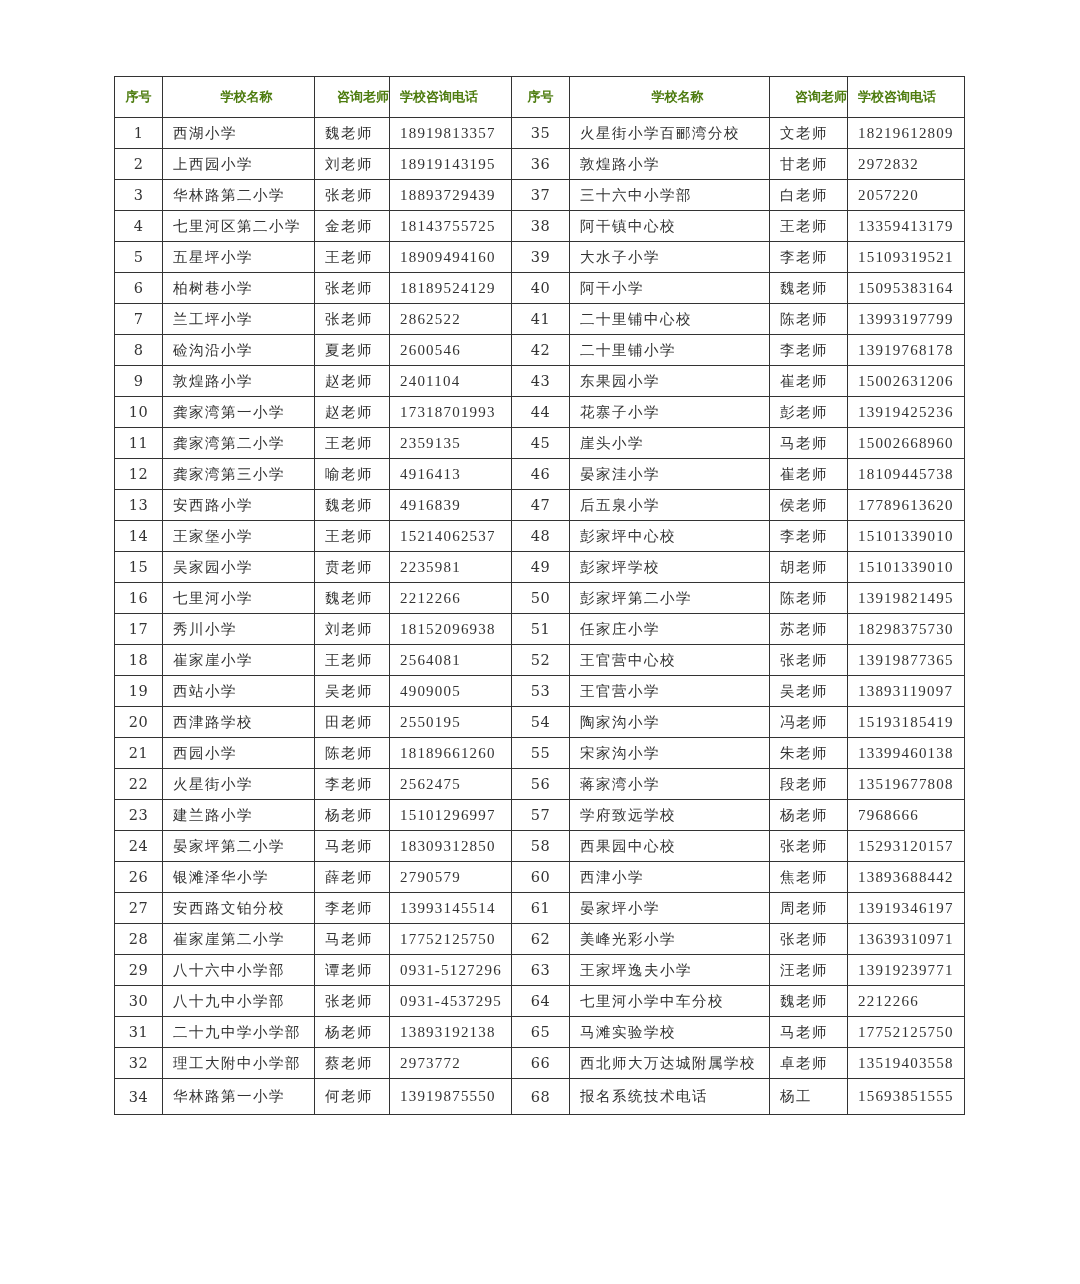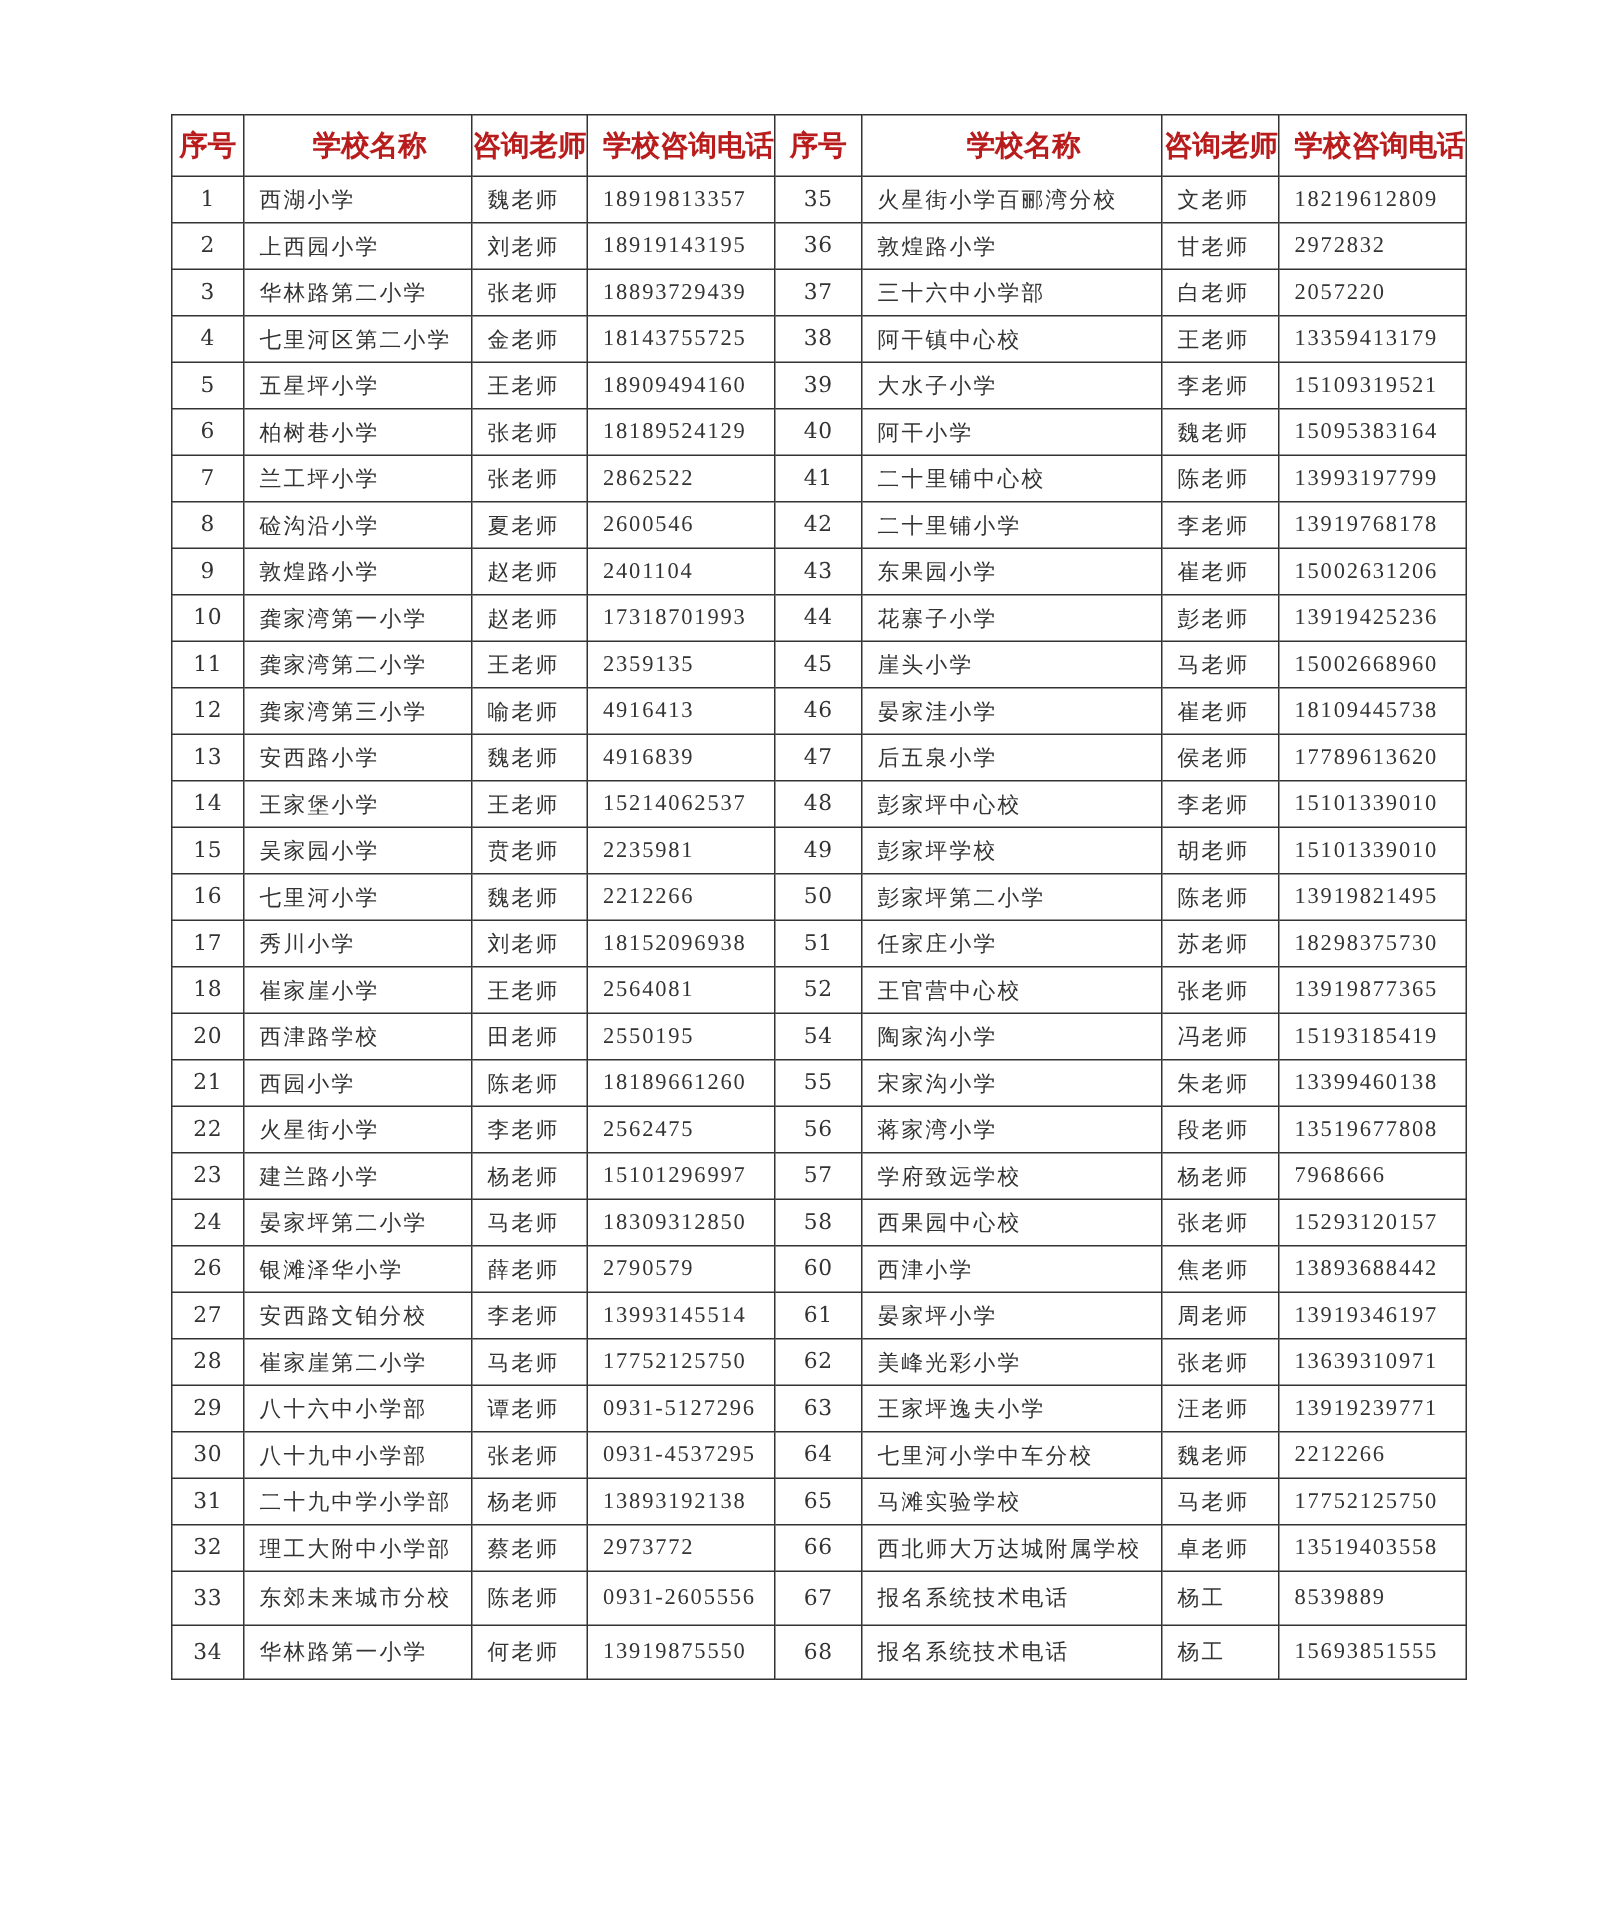--- a/index.html
+++ b/index.html
@@ -1,21 +1,21 @@
 <!DOCTYPE html>
 <html><head>
 <meta charset="utf-8">
 <style>
   html, body { margin: 0; padding: 0; background: #ffffff; }
   body { width: 1080px; height: 1284px; position: relative; overflow: hidden;
          font-family: "DejaVu Serif", "Liberation Serif", serif; color: #2a2a2a; }
   .page { position: absolute; left: 114px; top: 76px; }
   table { border-collapse: collapse; table-layout: fixed; }
   td, th { border: 1.5px solid #333; padding: 0; white-space: nowrap; overflow: hidden; }
-  th { height: 40px; font-size: 19px; font-weight: bold; font-family: Liberation Sans, sans-serif; color: #b91c1c; }
+  th { height: 40px; font-size: 13px; font-weight: bold; font-family: Liberation Sans, sans-serif; color: #4d7c0f; }
   td { height: 30px; font-size: 14.5px; letter-spacing: 1.5px; color: #333; }
   td.num { text-align: center; letter-spacing: 0.5px; }
   td.name, td.teacher, td.phone { text-align: left; padding-left: 10px; }
   th.num { text-align: center; }
   th.name { text-align: center; padding-left: 16px; }
   th.teacher { text-align: right; }
   th.phone { text-align: left; padding-left: 10px; }
   td.phone { font-family: "Liberation Serif", "DejaVu Serif", serif; font-size: 15px; letter-spacing: 1.2px; }
   tr.tall td { height: 35px; }
 </style>
@@ -221,20 +221,30 @@
           <td class="num">18</td>
           <td class="name">崔家崖小学</td>
           <td class="teacher">王老师</td>
           <td class="phone">2564081</td>
           <td class="num">52</td>
           <td class="name">王官营中心校</td>
           <td class="teacher">张老师</td>
           <td class="phone">13919877365</td>
         </tr>
         <tr>
+          <td class="num">19</td>
+          <td class="name">西站小学</td>
+          <td class="teacher">吴老师</td>
+          <td class="phone">4909005</td>
+          <td class="num">53</td>
+          <td class="name">王官营小学</td>
+          <td class="teacher">吴老师</td>
+          <td class="phone">13893119097</td>
+        </tr>
+        <tr>
           <td class="num">20</td>
           <td class="name">西津路学校</td>
           <td class="teacher">田老师</td>
           <td class="phone">2550195</td>
           <td class="num">54</td>
           <td class="name">陶家沟小学</td>
           <td class="teacher">冯老师</td>
           <td class="phone">15193185419</td>
         </tr>
         <tr>
@@ -339,30 +349,20 @@
         </tr>
         <tr>
           <td class="num">32</td>
           <td class="name">理工大附中小学部</td>
           <td class="teacher">蔡老师</td>
           <td class="phone">2973772</td>
           <td class="num">66</td>
           <td class="name">西北师大万达城附属学校</td>
           <td class="teacher">卓老师</td>
           <td class="phone">13519403558</td>
-        </tr>
-        <tr class="tall">
-          <td class="num">33</td>
-          <td class="name">东郊未来城市分校</td>
-          <td class="teacher">陈老师</td>
-          <td class="phone">0931-2605556</td>
-          <td class="num">67</td>
-          <td class="name">报名系统技术电话</td>
-          <td class="teacher">杨工</td>
-          <td class="phone">8539889</td>
         </tr>
         <tr class="tall">
           <td class="num">34</td>
           <td class="name">华林路第一小学</td>
           <td class="teacher">何老师</td>
           <td class="phone">13919875550</td>
           <td class="num">68</td>
           <td class="name">报名系统技术电话</td>
           <td class="teacher">杨工</td>
           <td class="phone">15693851555</td>

